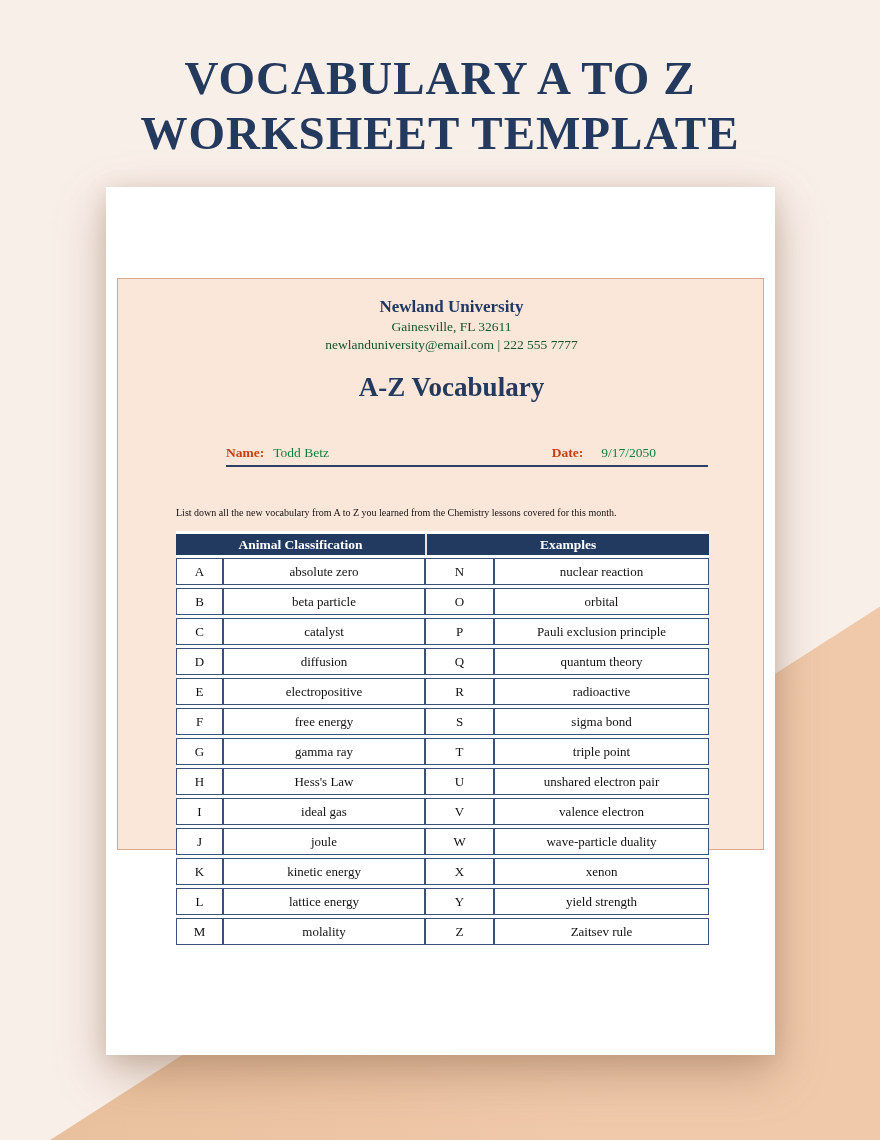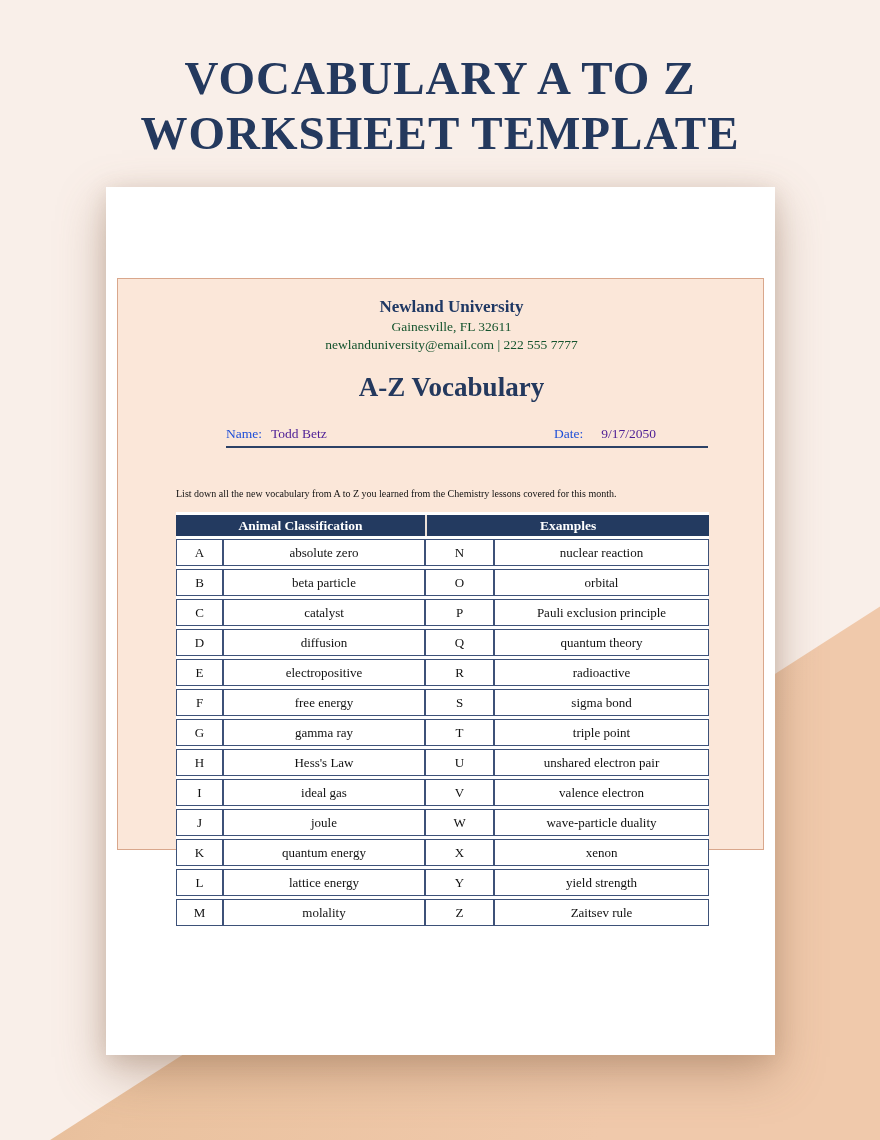--- a/index.html
+++ b/index.html
@@ -57,22 +57,22 @@
   }
 
   .name-row {
     margin: 23px 0 0 50px;
     width: 482px;
     display: flex; align-items: baseline;
     border-bottom: 2px solid #2c4166;
     padding-bottom: 4px;
     font-size: 13.5px;
   }
-  .field-label { font-weight: normal; color: #1d4ed8; }
-  .field-value { margin-left: 9px; color: #4c1d95; }
+  .field-label { font-weight: bold; color: #c2410c; margin-top: 19px; }
+  .field-value { margin-left: 9px; color: #15803d; }
   .date-label  { margin-left: auto; }
   .date-value  { margin-left: 18px; margin-right: 52px; }
 
   .instruction {
     margin: 37px 0 10px 0;
     font-size: 10px; color: #111;
     line-height: 17px;
   }
 
   table.vocab {
@@ -203,21 +203,21 @@
             <td>valence electron</td>
           </tr>
           <tr>
             <td>J</td>
             <td>joule</td>
             <td>W</td>
             <td>wave-particle duality</td>
           </tr>
           <tr>
             <td>K</td>
-            <td>quantum energy</td>
+            <td>kinetic energy</td>
             <td>X</td>
             <td>xenon</td>
           </tr>
           <tr>
             <td>L</td>
             <td>lattice energy</td>
             <td>Y</td>
             <td>yield strength</td>
           </tr>
           <tr>

